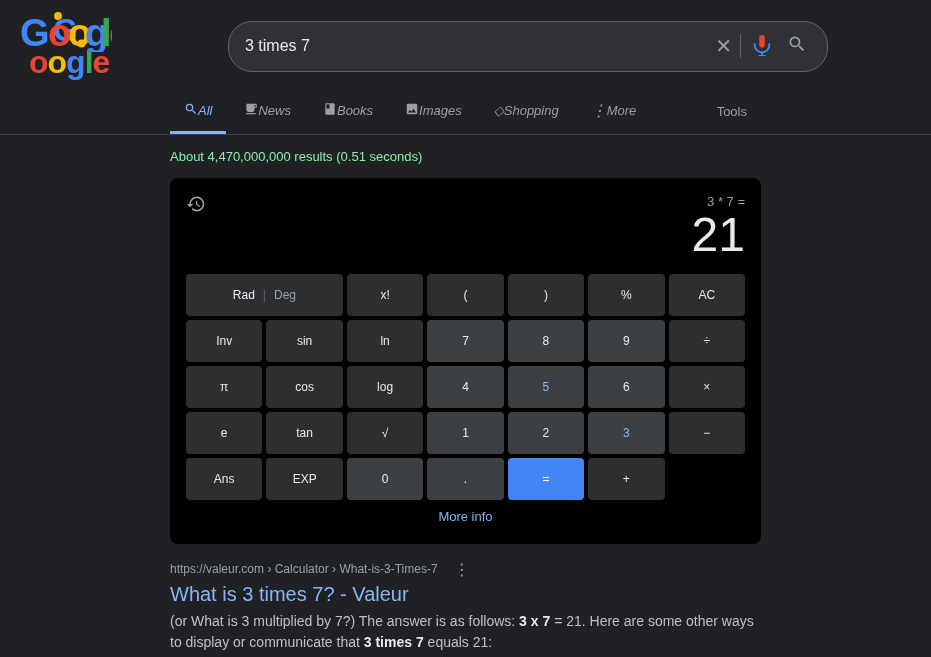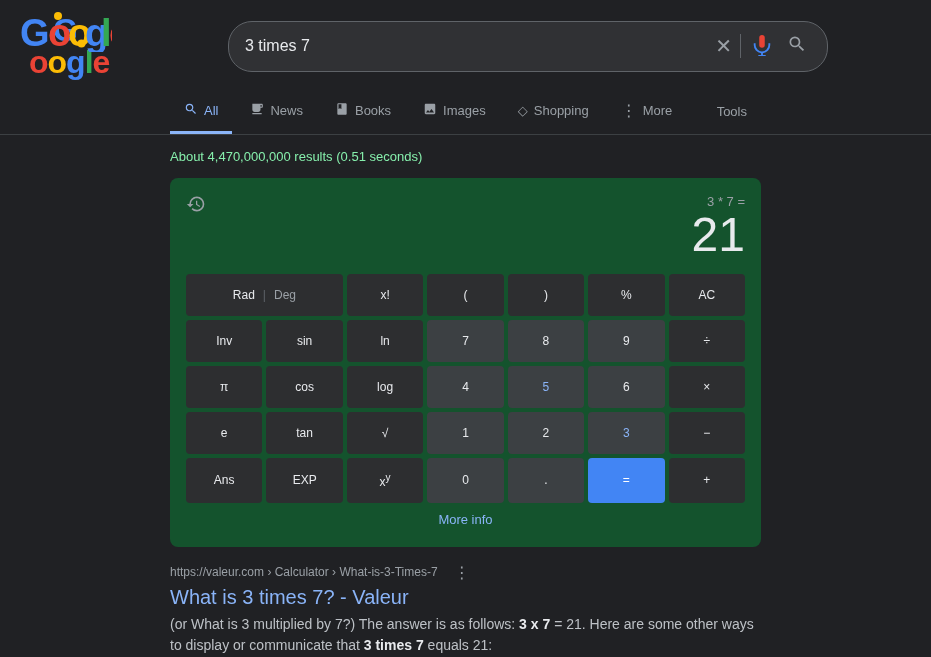--- a/index.html
+++ b/index.html
@@ -94,29 +94,29 @@
       align-items: center;
       padding: 0 170px;
       border-bottom: 1px solid #3c4043;
       background: #202124;
       gap: 4px;
     }
 
     .nav-tab {
       display: flex;
       align-items: center;
-      gap: 6px;
       padding: 12px 14px;
       cursor: pointer;
       color: #9aa0a6;
       font-size: 13px;
       border-bottom: 3px solid transparent;
       text-decoration: none;
       position: relative;
       bottom: -1px;
+      font-style: italic;
     }
 
     .nav-tab.active {
       color: #8ab4f8;
       border-bottom: 3px solid #8ab4f8;
     }
 
     .tab-icon {
       font-size: 14px;
     }
@@ -137,21 +137,21 @@
     }
 
     .results-count {
       color: #86efac;
       font-size: 13px;
       margin-bottom: 14px;
     }
 
     
     .calculator {
-      background: #14532d;
+      background: #000000;
       border-radius: 8px;
       padding: 16px;
       margin-bottom: 16px;
       max-width: 660px;
     }
 
     .calc-display {
       display: flex;
       justify-content: space-between;
       align-items: flex-start;
@@ -427,21 +427,20 @@
       <button class="calc-btn dark">e</button>
       <button class="calc-btn dark">tan</button>
       <button class="calc-btn dark">√</button>
       <button class="calc-btn">1</button>
       <button class="calc-btn">2</button>
       <button class="calc-btn" style="color:#8ab4f8;">3</button>
       <button class="calc-btn dark">−</button>
 
       <button class="calc-btn dark">Ans</button>
       <button class="calc-btn dark">EXP</button>
-      <button class="calc-btn dark">x<sup>y</sup></button>
       <button class="calc-btn">0</button>
       <button class="calc-btn">.</button>
       <button class="calc-btn blue">=</button>
       <button class="calc-btn dark">+</button>
     </div>
 
     <div class="more-info">
       <a class="more-info-link" href="#">More info</a>
     </div>
   </div>

